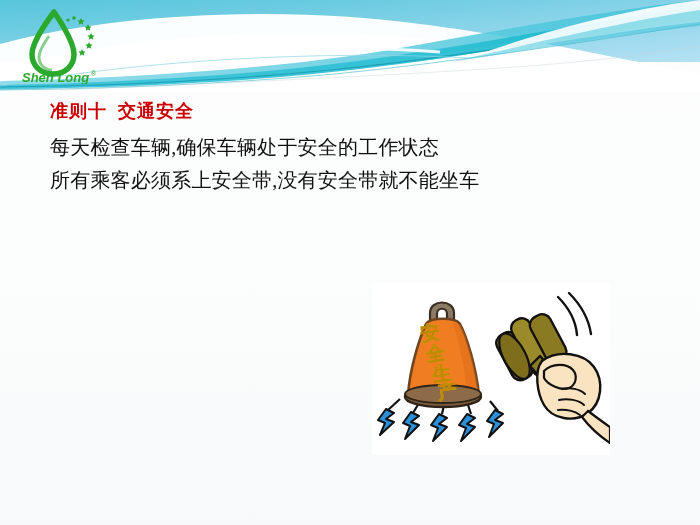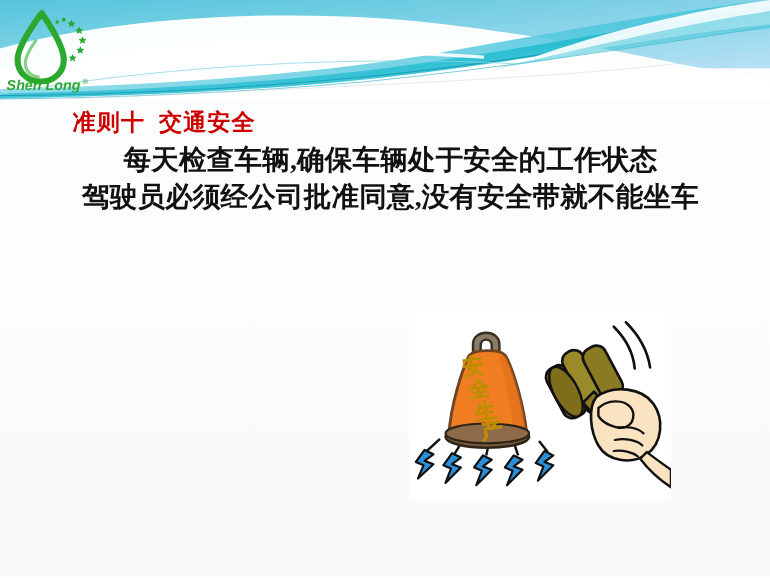--- a/index.html
+++ b/index.html
@@ -33,56 +33,55 @@
   }
   #header-banner svg {
     display: block;
     width: 700px;
     height: 92px;
   }
 
   
   #logo {
     position: absolute;
-    left: 0;
+    left: 16px;
     top: 6px;
     width: 96px;
     height: 78px;
   }
   #logo svg {
     display: block;
     width: 96px;
     height: 78px;
   }
 
   
   #content {
     position: absolute;
     left: 50px;
     top: 96px;
     width: 610px;
   }
   #slide-title {
     color: #CC0000;
     font-weight: bold;
-    font-size: 21px;
+    font-size: 18px;
     line-height: 30px;
     letter-spacing: 1px;
     white-space: pre;
-    margin: 0 0 5px 16px;
+    margin: 0 0 5px 0;
   }
   .body-line {
     color: #111111;
-    font-weight: bold;
-    font-size: 25px;
+    font-weight: normal;
+    font-size: 20px;
     line-height: 32.5px;
     letter-spacing: 0.2px;
     white-space: pre;
     margin: 0;
-    text-align: center;
   }
 
   
   #illustration {
     position: absolute;
     left: 372px;
     top: 283px;
     width: 238px;
     height: 172px;
     background: #ffffff;
@@ -164,21 +163,21 @@
       </g>
 
       <text x="6" y="76" font-family="'Liberation Sans', sans-serif" font-size="13" font-weight="bold" font-style="italic" fill="#2BA82E">Shen Long</text>
       <text x="75" y="70" font-family="'Liberation Sans', sans-serif" font-size="7" fill="#2BA82E">®</text>
     </svg>
   </div>
 
   <div id="content">
     <div id="slide-title">准则十  交通安全</div>
     <div class="body-line">每天检查车辆,确保车辆处于安全的工作状态</div>
-    <div class="body-line">驾驶员必须经公司批准同意,没有安全带就不能坐车</div>
+    <div class="body-line">所有乘客必须系上安全带,没有安全带就不能坐车</div>
   </div>
 
   <div id="illustration">
     <svg viewBox="0 0 238 172">
       <rect x="0" y="0" width="238" height="172" fill="#ffffff"></rect>
 
       <g>
 
         <g stroke="#111111" stroke-width="2.2" fill="none">
           <path d="M28,116 L16,127"></path>

